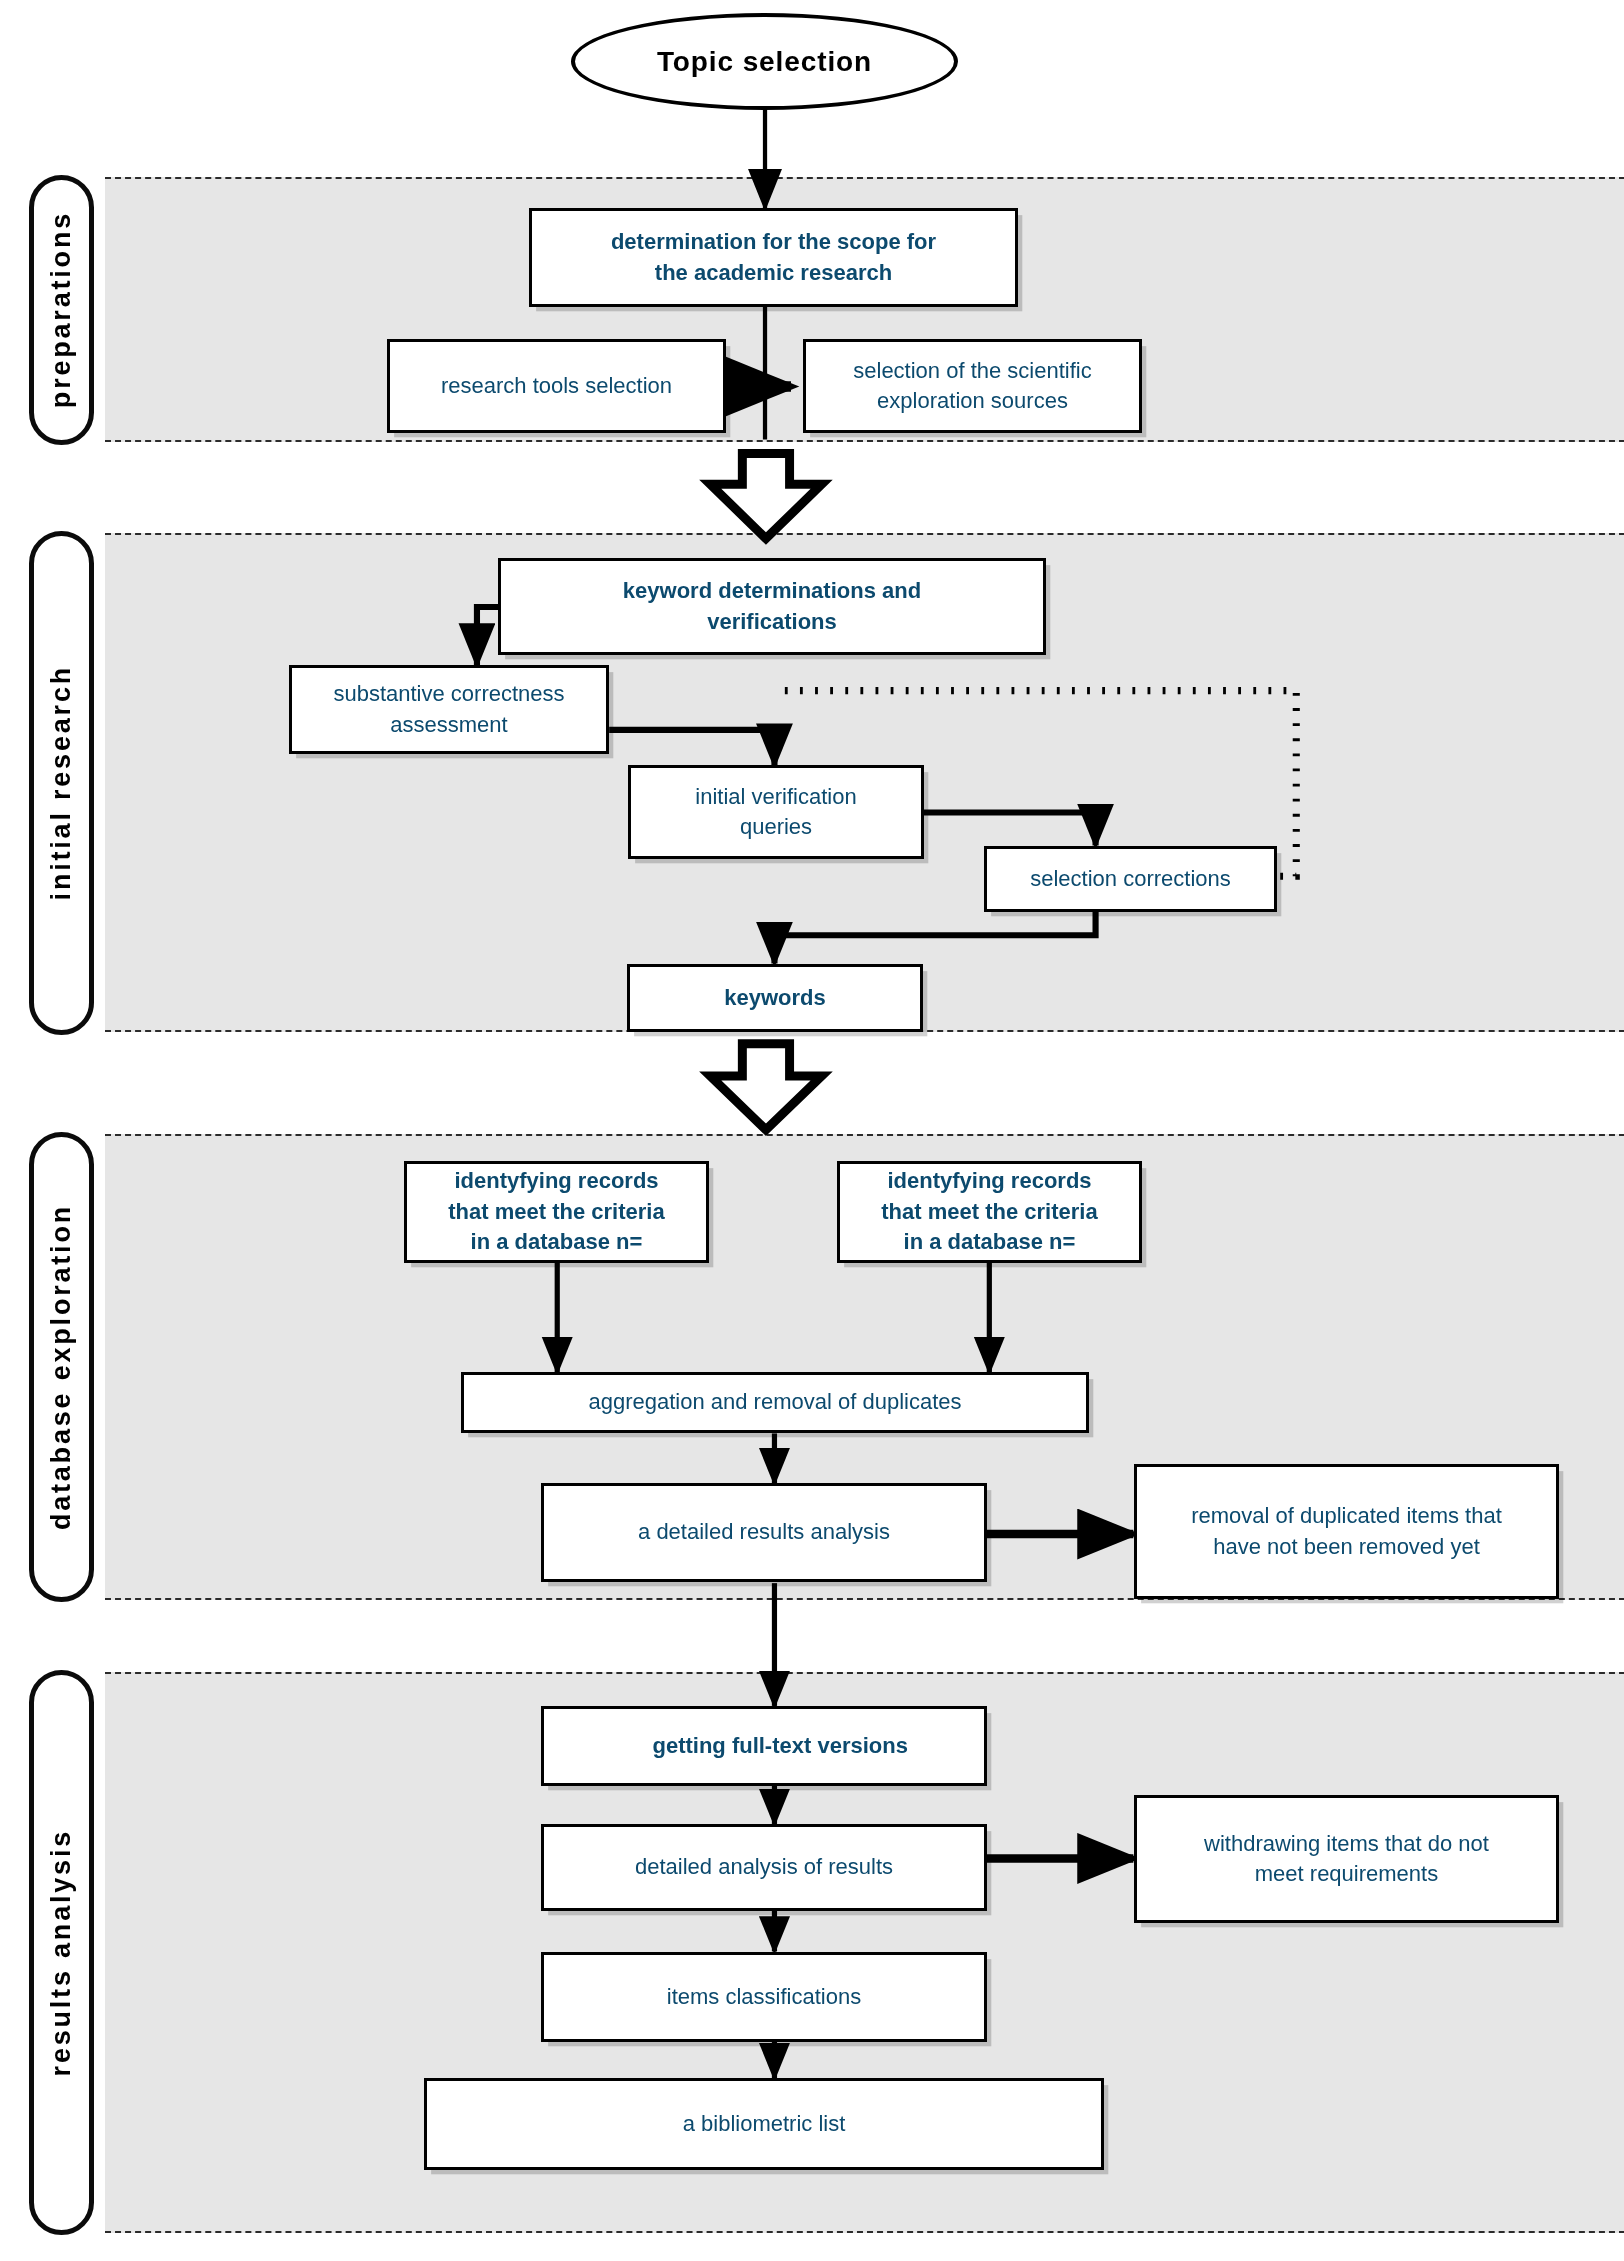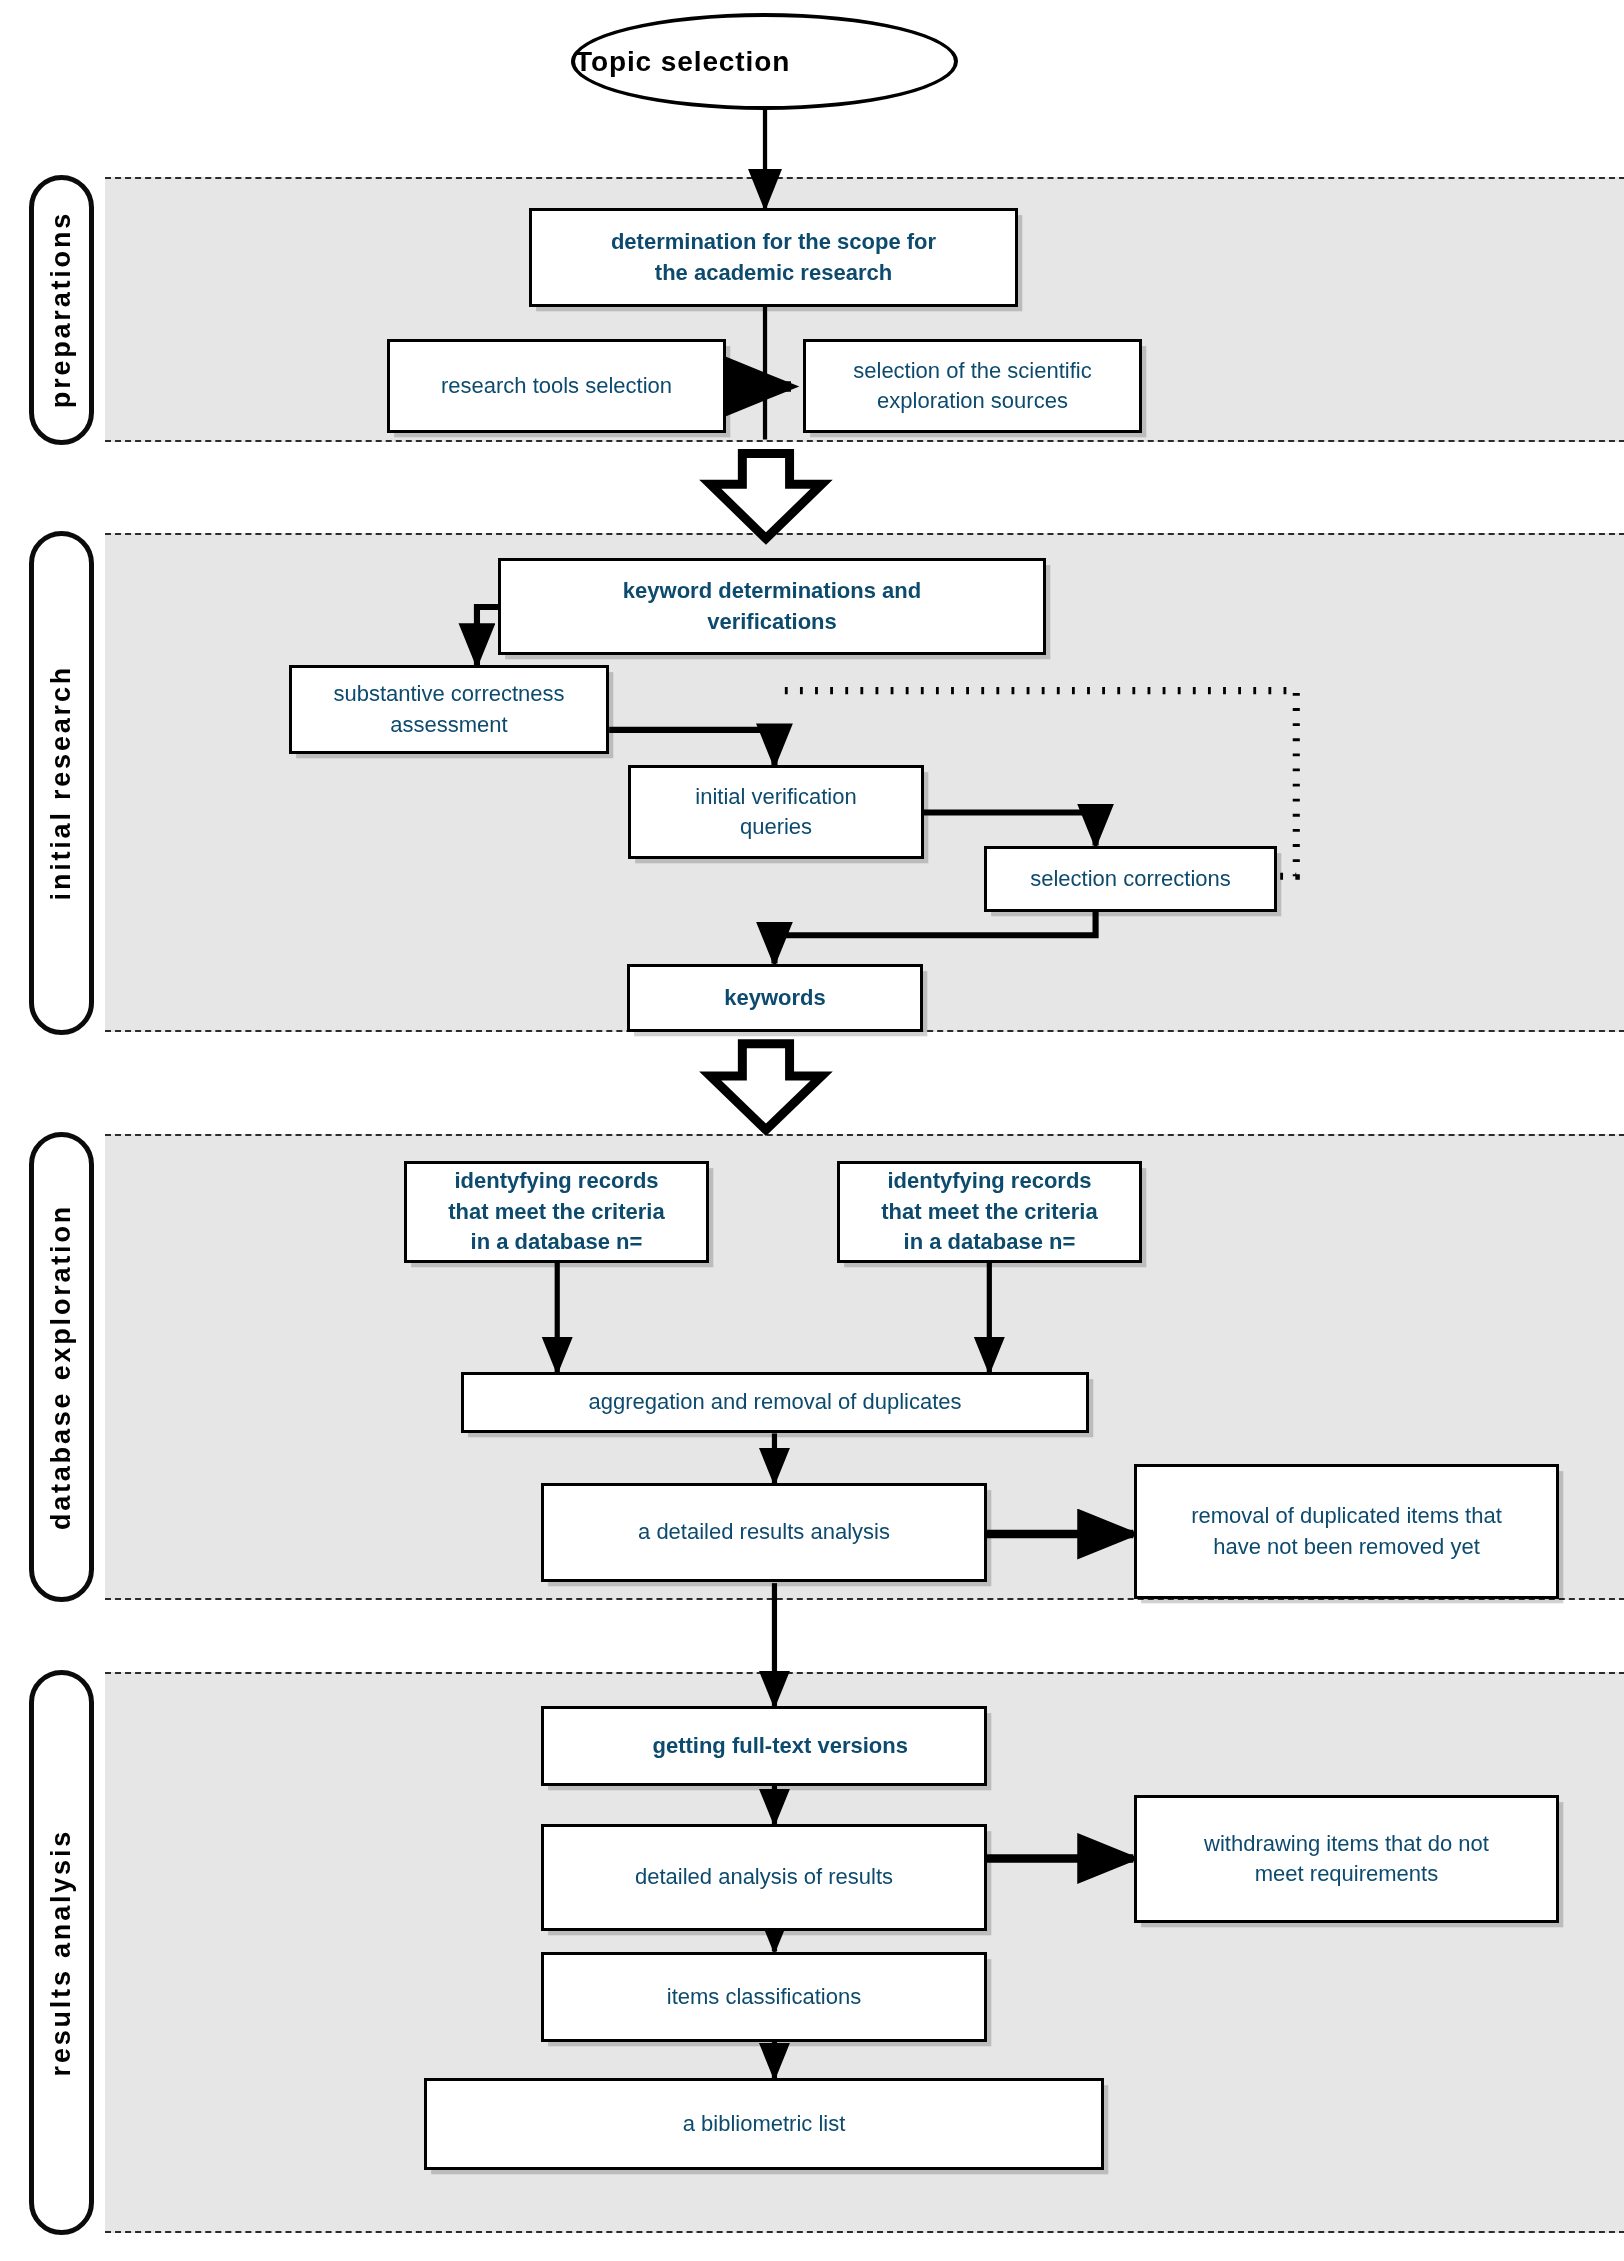--- a/index.html
+++ b/index.html
@@ -75,20 +75,21 @@
 
   
   .ellipse {
     position: absolute;
     background: #ffffff;
     border: 4.3px solid #000000;
     border-radius: 50%;
     box-sizing: border-box;
     display: flex;
     align-items: center;
+    justify-content: center;
     font-weight: bold;
     font-size: 28px;
     letter-spacing: 0.9px;
     color: #000;
   }
 </style>
 </head>
 <body>
 
 <div id="stage">
@@ -235,21 +236,21 @@
     <div>
       <div>removal of duplicated items that</div>
       <div>have not been removed yet</div>
     </div>
   </div>
 
   <div class="node bold" style="left:541px; top:1706px; width:446px; height:80px;padding-left:40px;">
     <span>getting full-text versions</span>
   </div>
 
-  <div class="node" style="left:541px; top:1824px; width:446px; height:107px;">
+  <div class="node" style="left:541px; top:1824px; width:446px; height:87px;">
     <span>detailed analysis of results</span>
   </div>
 
   <div class="node" style="left:1134px; top:1795px; width:425px; height:128px;">
     <div>
       <div>withdrawing items that do not</div>
       <div>meet requirements</div>
     </div>
   </div>
 

